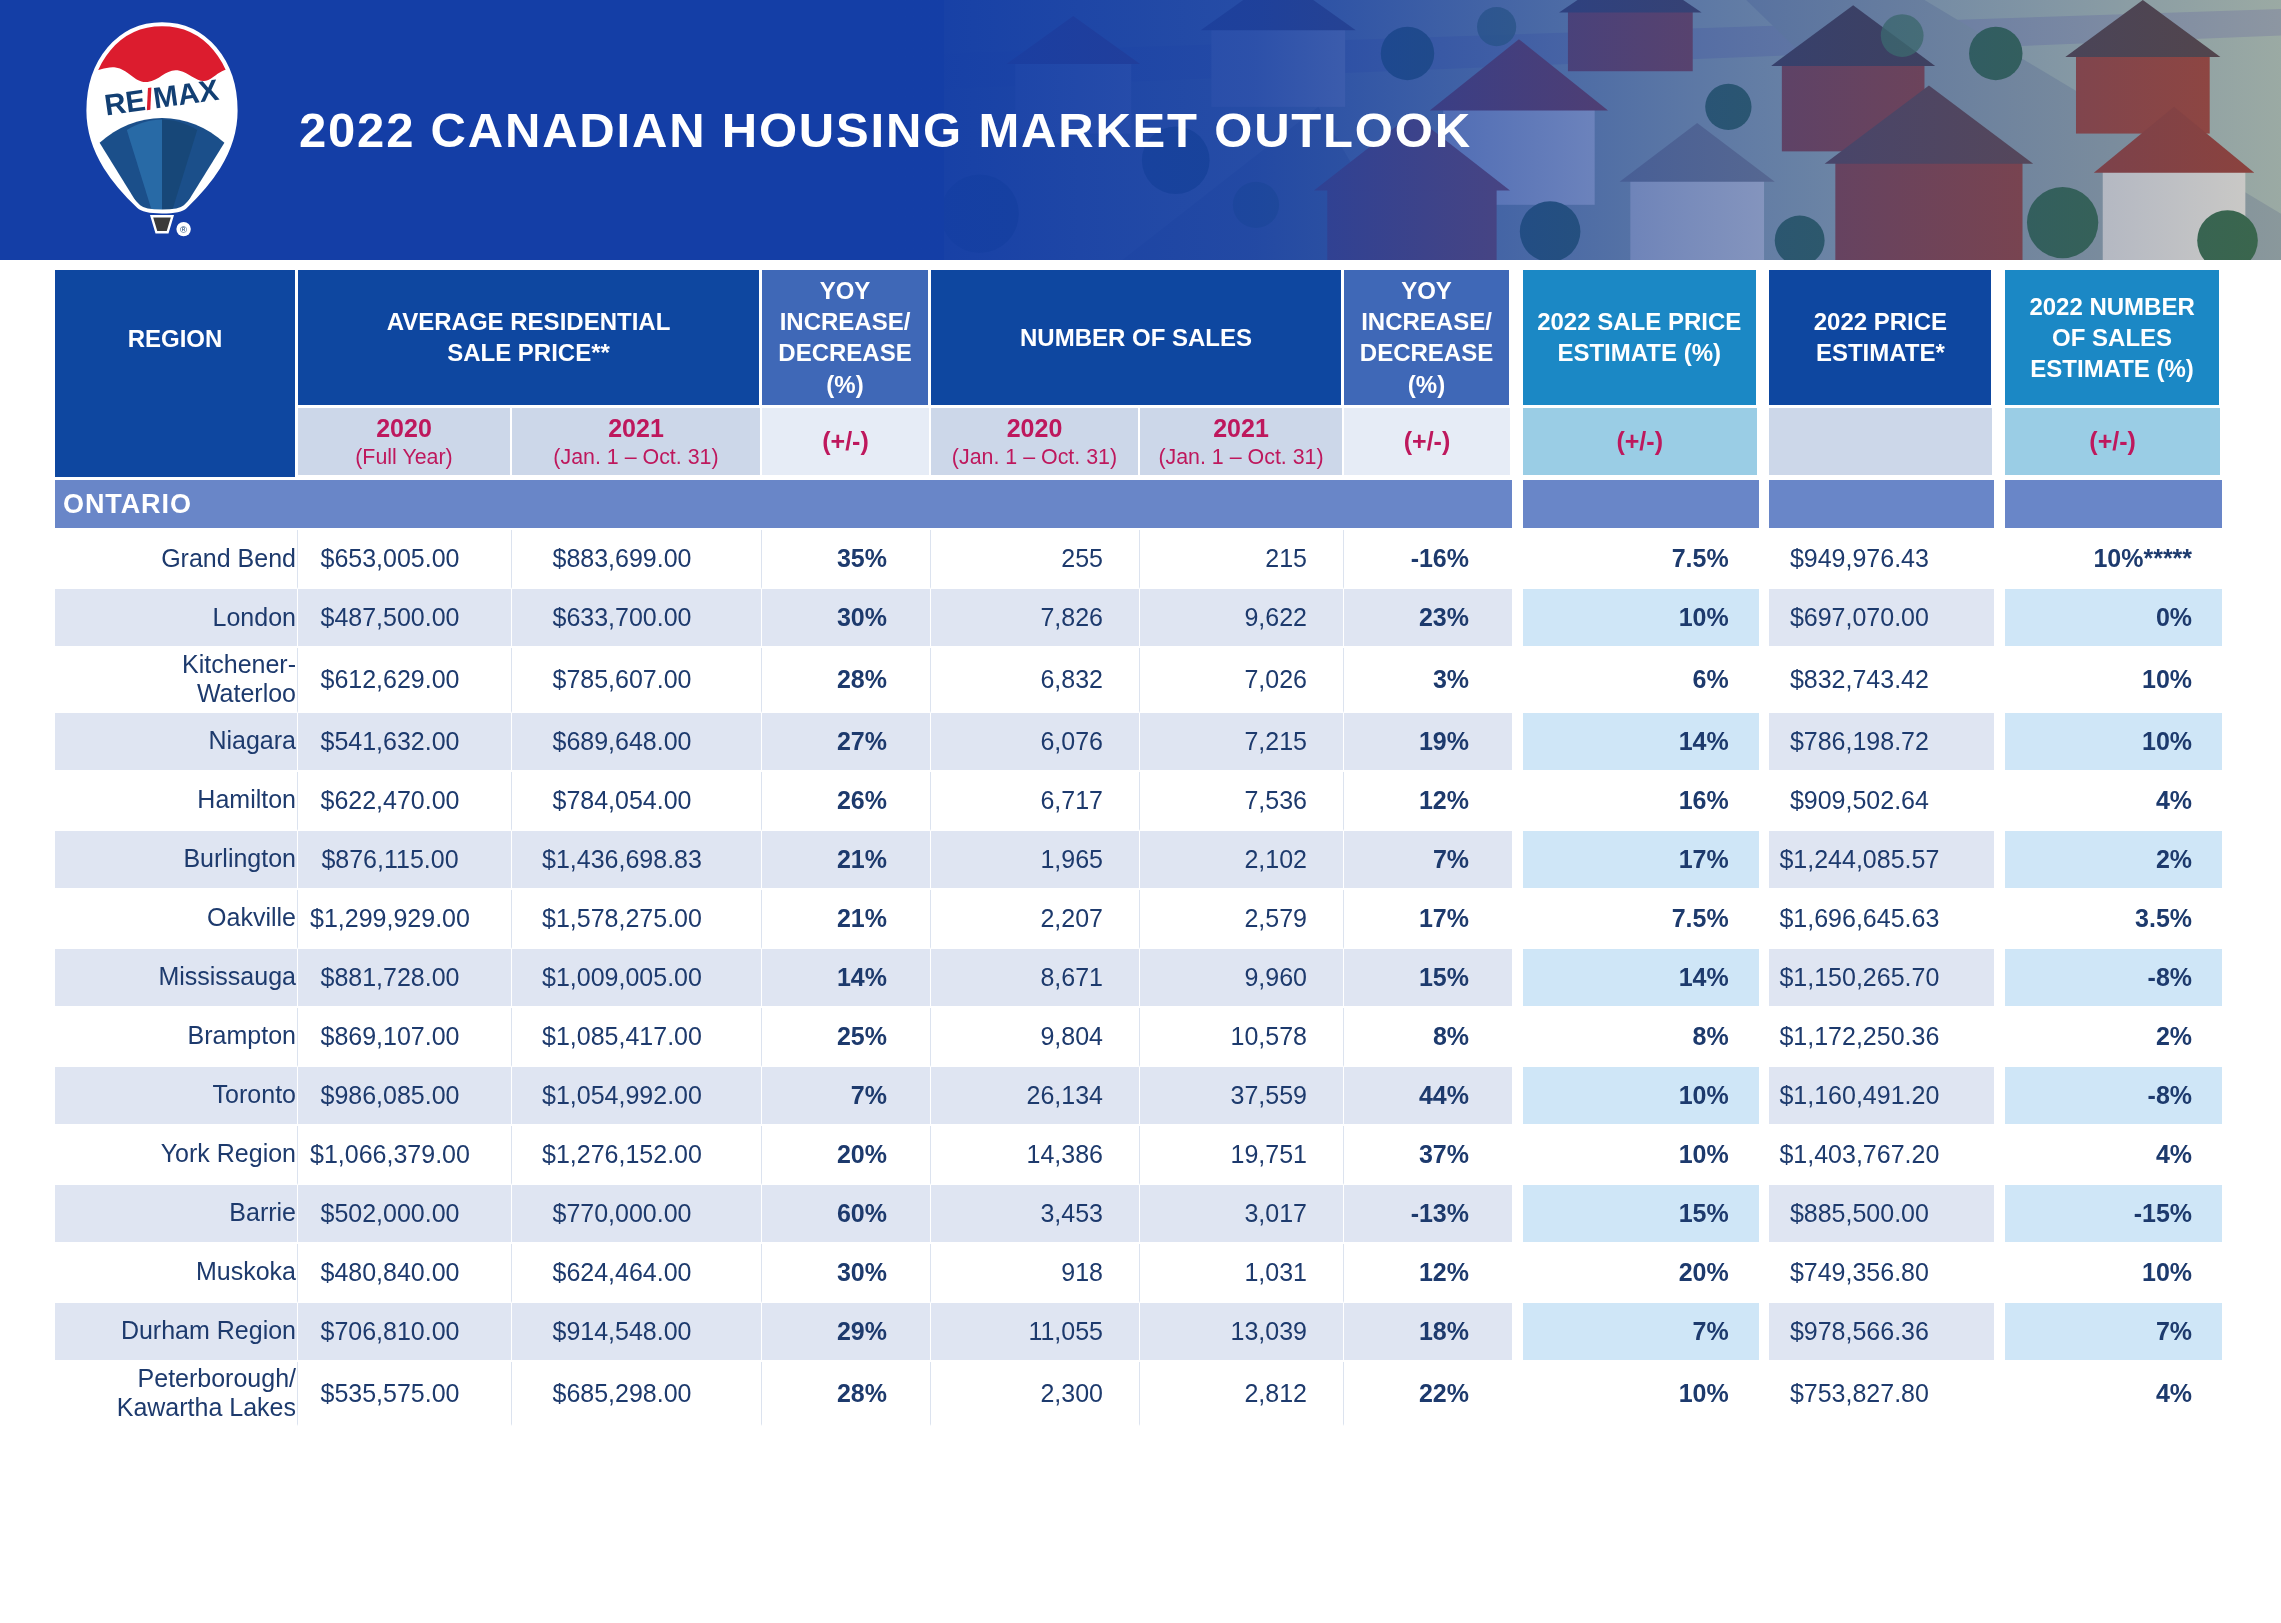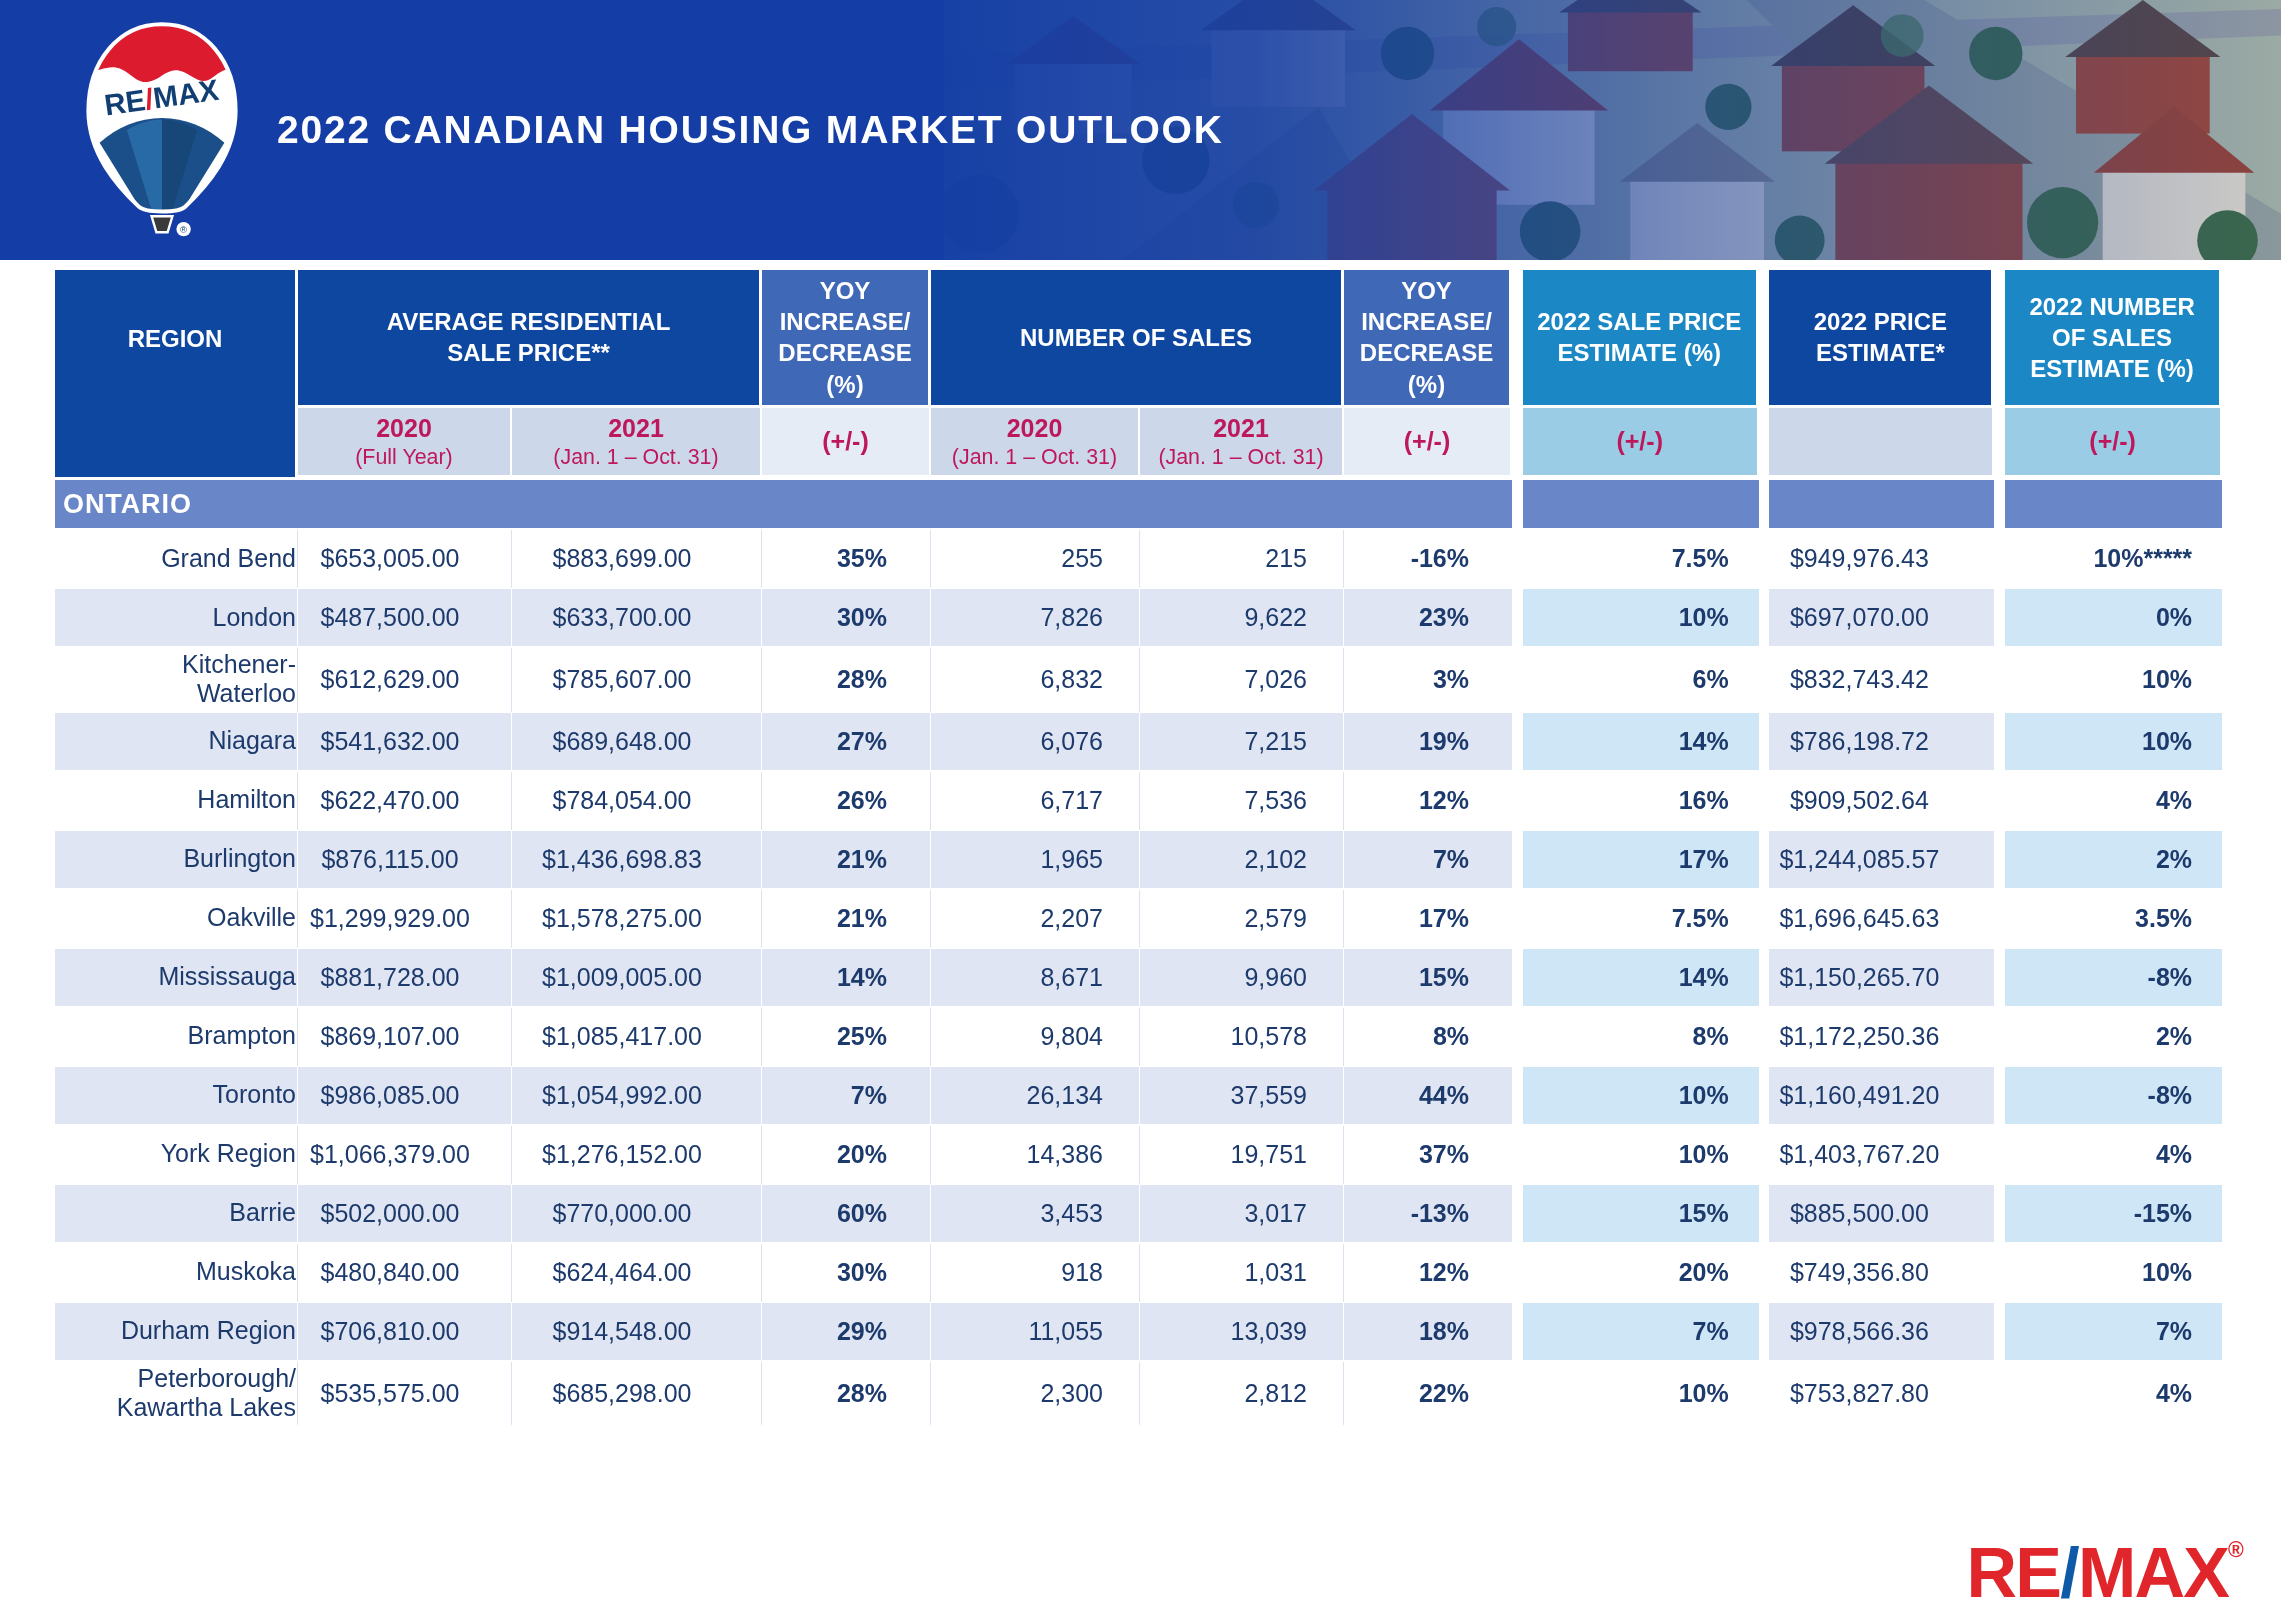--- a/index.html
+++ b/index.html
@@ -7,21 +7,21 @@
         font-family:"Liberation Sans",sans-serif;}
 
   
   .banner{position:relative;width:2281px;height:260px;background:#163fa3;overflow:hidden;}
   .banner-photo{position:absolute;top:0;right:0;height:260px;width:1337px;}
   .banner-overlay{position:absolute;inset:0;
       background:linear-gradient(90deg,#143ea6 0%,#143ea6 38%,rgba(20,62,166,0.88) 55%,
                  rgba(20,62,166,0.52) 74%,rgba(22,64,160,0.10) 100%);}
   .banner-content{position:relative;height:100%;display:flex;align-items:center;padding-left:82px;}
   .balloon{width:160px;height:239px;flex:0 0 auto;margin-top:3.6px;}
-  .main-title{color:#ffffff;font-size:39px;font-weight:bold;letter-spacing:1.8px;margin:0 0 0 35px;
+  .main-title{color:#ffffff;font-size:49px;font-weight:bold;letter-spacing:1.8px;margin:0 0 0 57px;
               white-space:nowrap;}
 
   
   .table-wrap{margin:9.8px 0 0 55px;}
   table{border-collapse:separate;border-spacing:0;table-layout:fixed;width:2167px;}
   td,th{margin:0;box-sizing:border-box;vertical-align:middle;}
 
   
   tr.hdr th{color:#fff;font-size:24px;font-weight:bold;text-align:center;line-height:1.3;
             white-space:pre-line;border-right:3.6px solid #fff;border-bottom:3.6px solid #fff;padding:5.3px 7.1px;}
@@ -465,17 +465,14 @@
             <td class="c-pct c-est est-cyan nbr">10%</td>
             <td class="gap"></td>
             <td class="c-money c-price-est nbr">$753,827.80</td>
             <td class="gap"></td>
             <td class="c-pct c-est est-cyan nbr">4%</td>
           </tr>
         </tbody>
     </table>
   </div>
 
-  <div class="footer-logo">
-    <span class="wm-red">RE</span><span class="wm-blue">/</span><span class="wm-red">MAX</span><span class="wm-reg">®</span>
-  </div>
 </div>
 
 
 </body></html>

